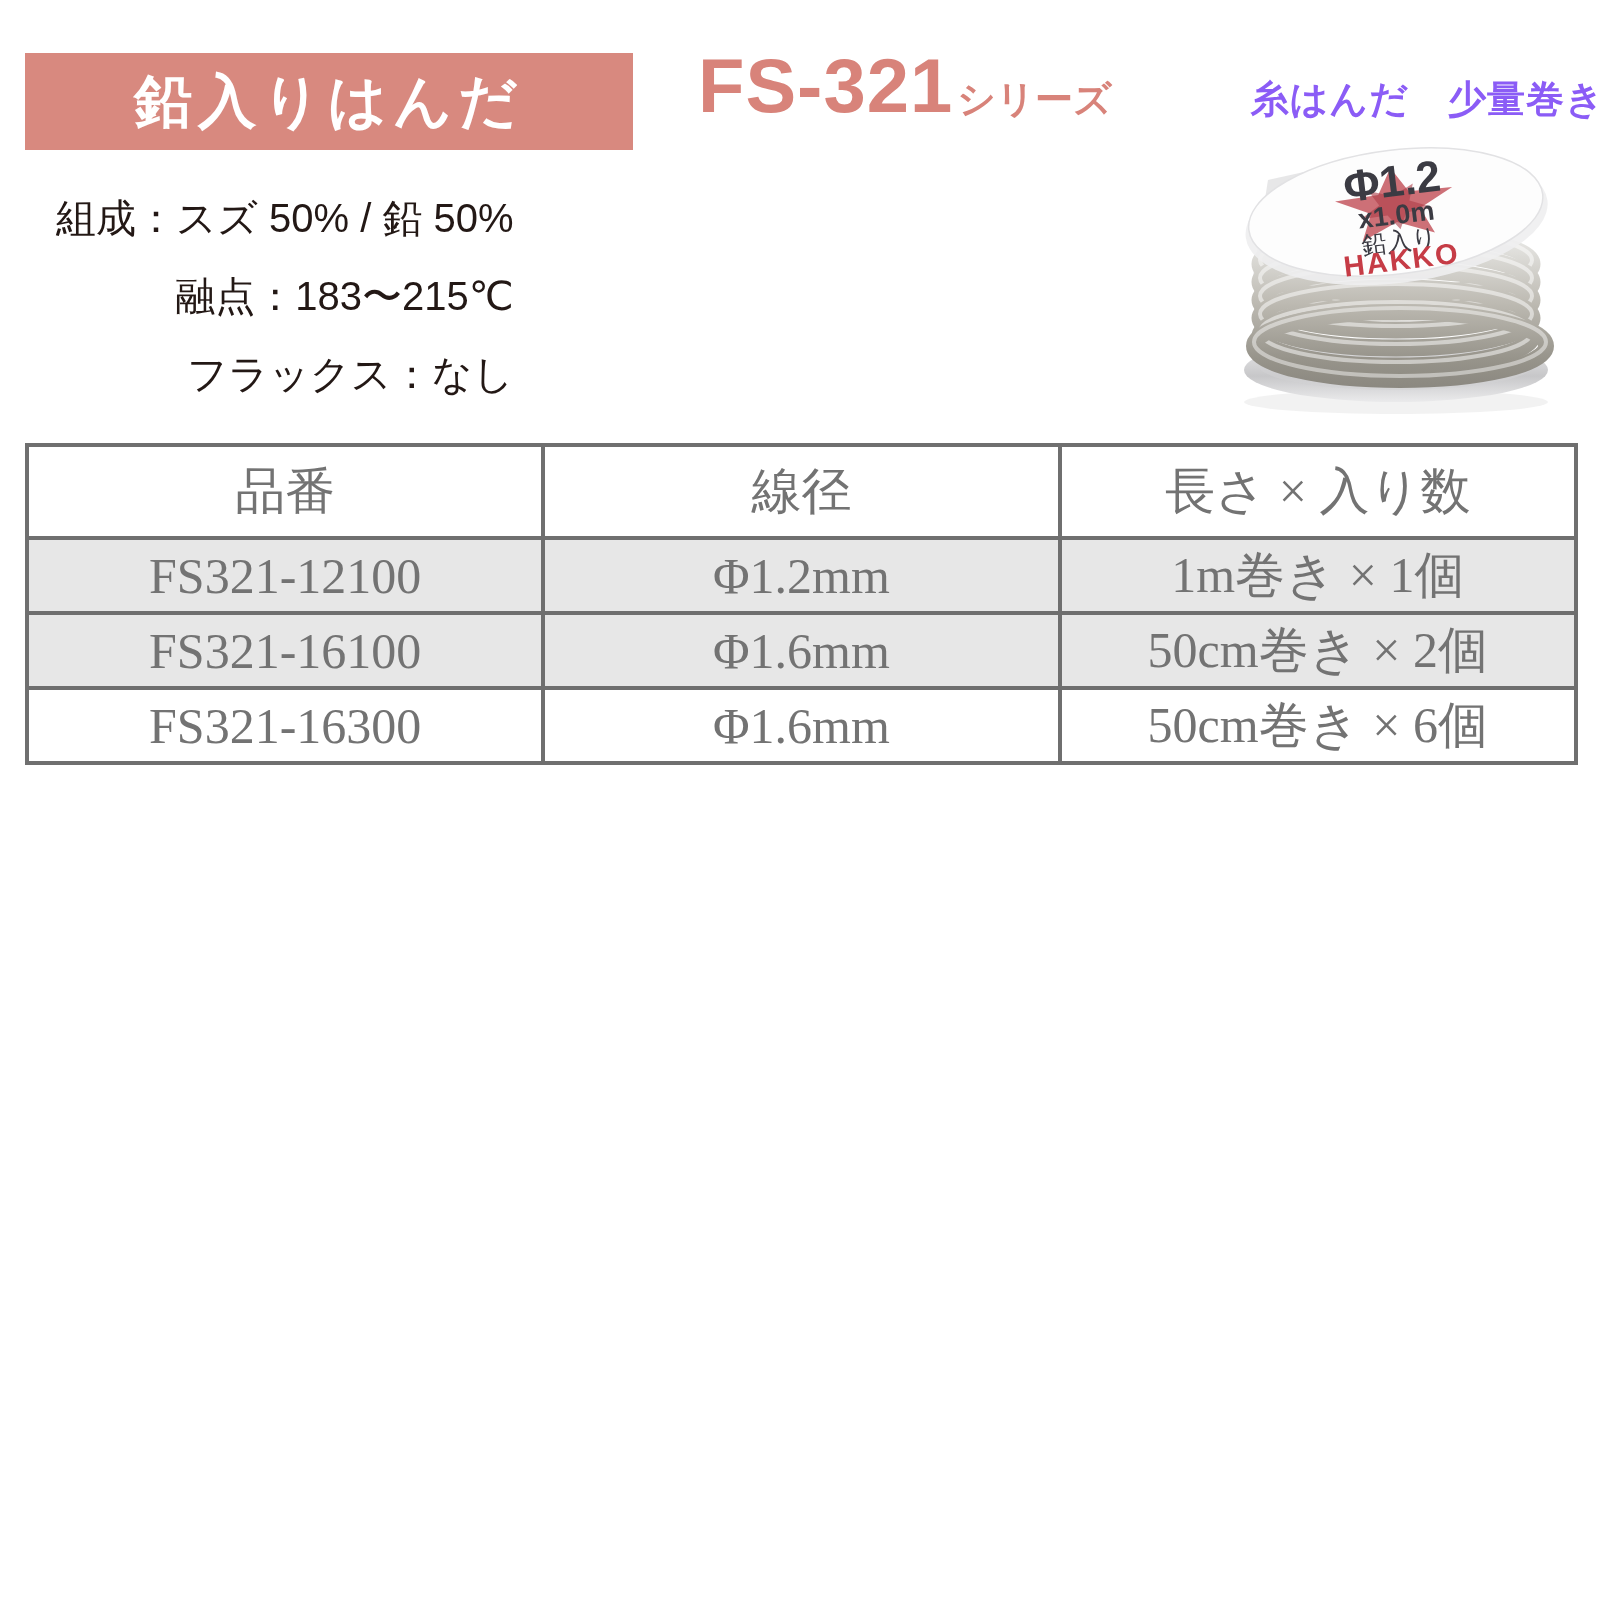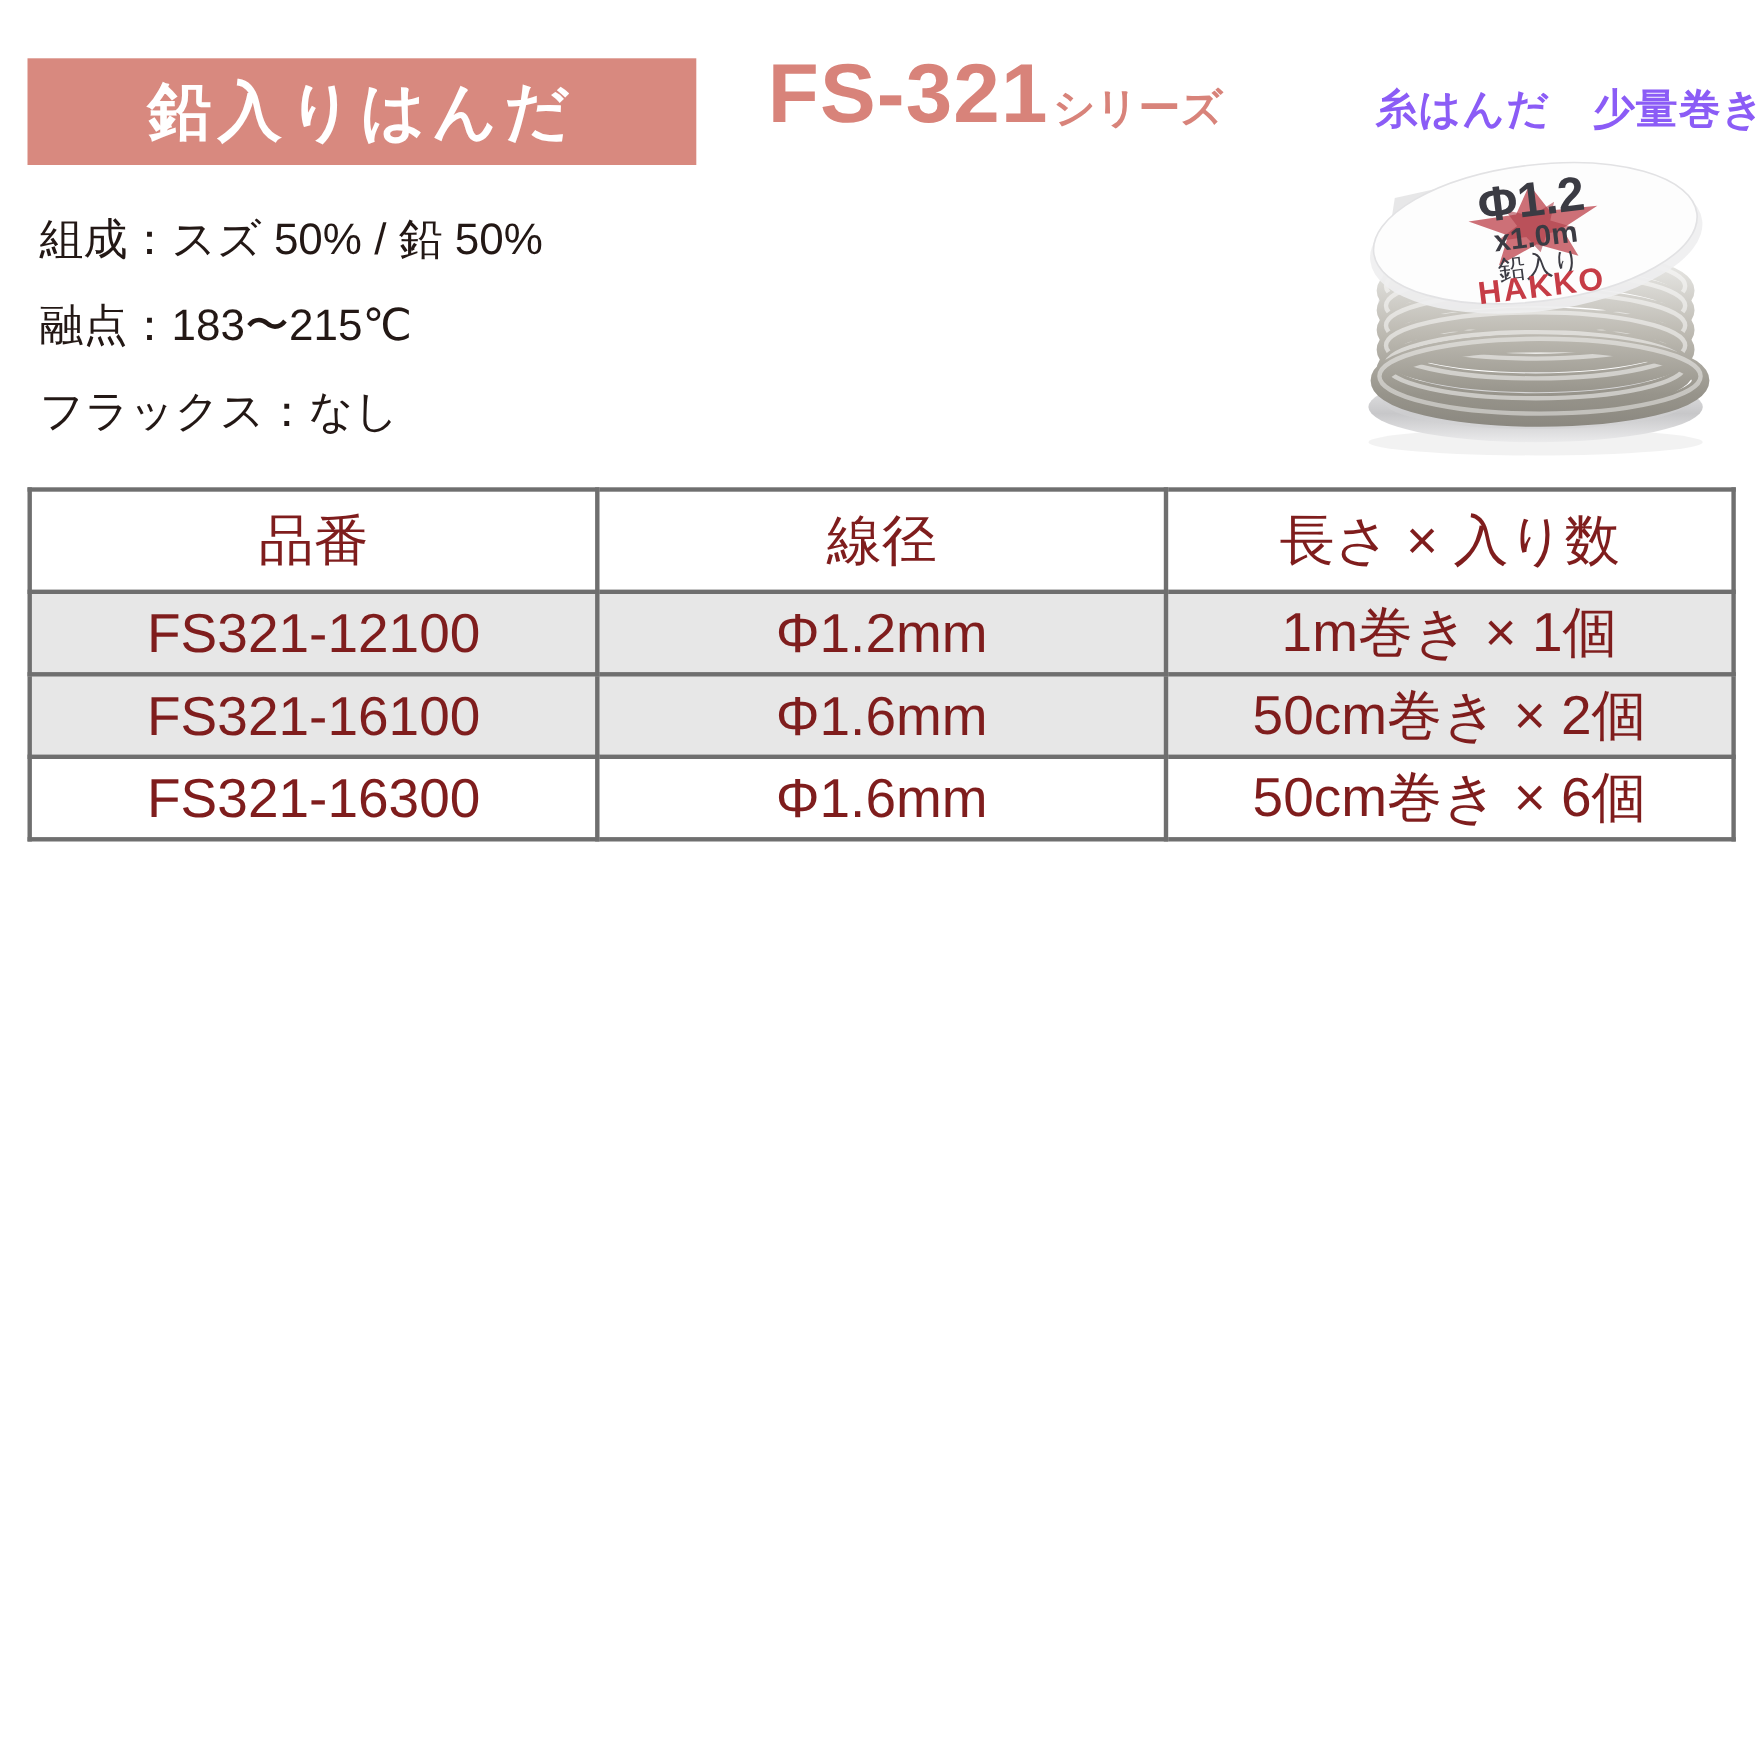--- a/index.html
+++ b/index.html
@@ -30,43 +30,44 @@
   .series .model { font-size: 76px; font-weight: bold; letter-spacing: 1px; line-height: 1; }
   .series .suffix { font-size: 38px; font-weight: bold; margin-left: 4px; line-height: 1; }
   .category {
     position: absolute; right: 27px; top: 74px;
     color: #8b5cf6;
     font-size: 38px; font-weight: bold; letter-spacing: 1px;
     white-space: nowrap;
   }
 
   
-  .specs { position: absolute; left: 36px; top: 198px; }
+  .specs { position: absolute; left: 56px; top: 198px; text-align: right; }
   .spec-line { font-size: 40px; line-height: 1; margin-bottom: 38px; white-space: nowrap; }
 
   
   .product { position: absolute; left: 1222px; top: 122px; width: 348px; height: 302px; }
 
   
   table.spec-table {
     position: absolute; left: 25px; top: 443px;
     width: 1553px;
     border-collapse: collapse;
     table-layout: fixed;
   }
   .spec-table th, .spec-table td {
     border: 4px solid #6f6f6f;
     text-align: center;
     vertical-align: middle;
     font-weight: normal;
     font-size: 50px;
-    color: #7f1d1d;
+    color: #737373;
     width: 33.33%;
     padding: 0;
     white-space: nowrap;
+    font-family: Liberation Serif, serif;
   }
   .spec-table th { height: 89px; background: #ffffff; }
   .spec-table td { height: 71px; }
   .spec-table tr.alt td { background: #e7e7e7; }
   .spec-table tr.plain td { background: #ffffff; }
 </style>
 </head>
 <body>
 
 <div class="page">

